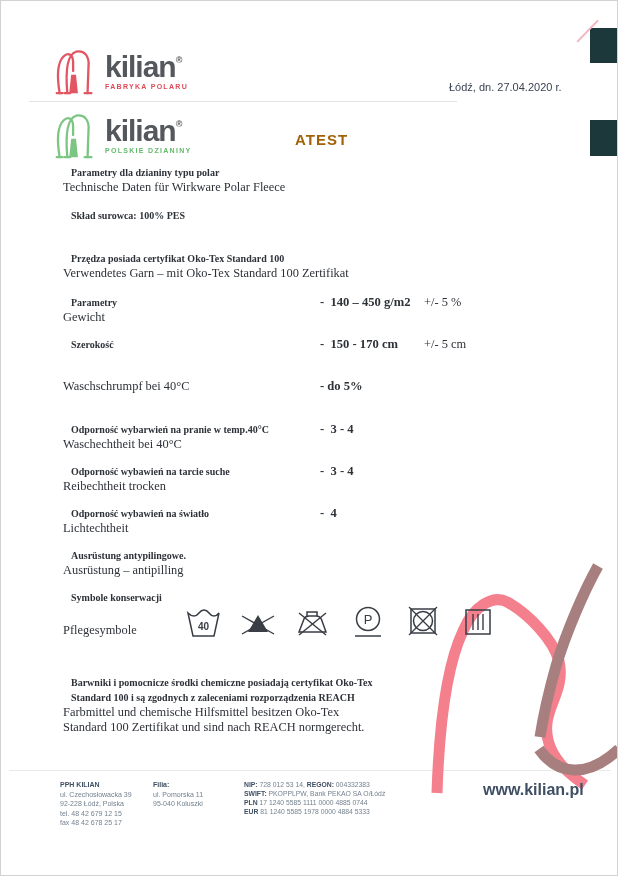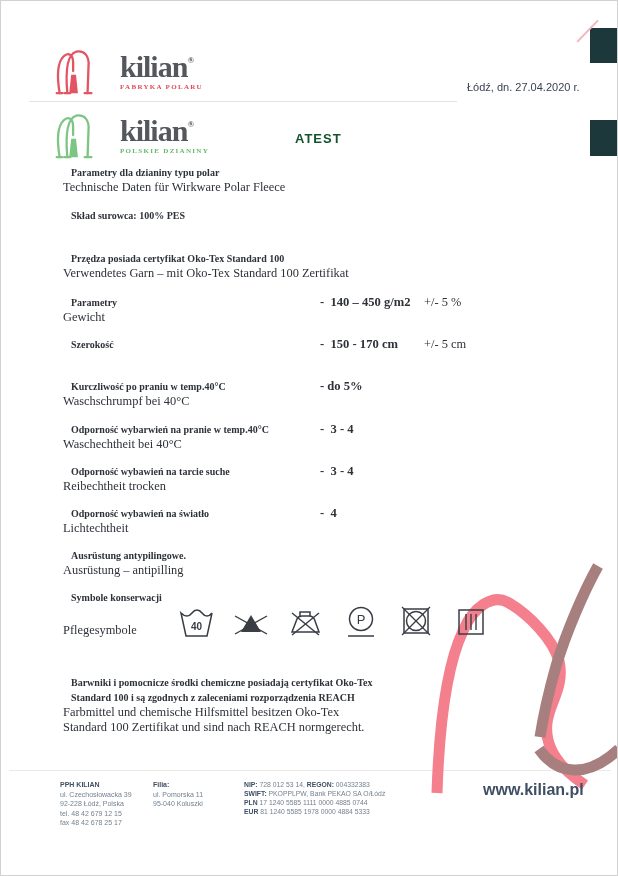--- a/index.html
+++ b/index.html
@@ -5,42 +5,42 @@
   html,body{margin:0;padding:0;background:#ffffff;}
   .page{
     position:relative;width:618px;height:876px;background:#ffffff;
     border:1px solid #d2d2d2;box-sizing:border-box;overflow:hidden;
     font-family:"Liberation Serif", serif;color:#2d3138;
   }
   .abs{position:absolute;}
   
   .logo{display:flex;align-items:flex-start;}
   .logo .glyph{flex:0 0 auto;}
-  .logo-text{margin-left:21px;font-family:Liberation Serif, serif;}
+  .logo-text{margin-left:6px;font-family:Liberation Sans, sans-serif;}
   .logo-name{font-size:30px;font-weight:bold;color:#54575b;letter-spacing:-1px;line-height:30px;}
   .logo-name sup{font-size:9px;font-weight:bold;vertical-align:14px;letter-spacing:0;}
   .logo-tag{font-size:7px;font-weight:bold;letter-spacing:1.3px;margin-top:1px;}
   .tag-red{color:#e04a57;}
   .tag-green{color:#63b96c;}
   .divider{position:absolute;height:1px;background:#e3e3e3;}
   .date{position:absolute;font-family:"Liberation Sans", sans-serif;font-size:11px;color:#3a4353;}
-  .atest{position:absolute;font-family:"Liberation Sans", sans-serif;font-size:13px;font-weight:bold;color:#14532d;letter-spacing:1px;text-align:center;}
+  .atest{position:absolute;font-family:"Liberation Sans", sans-serif;font-size:15px;font-weight:bold;color:#a16207;letter-spacing:1px;text-align:center;}
   .scan-block{position:absolute;right:0;width:27px;background:#1d383b;}
   .scratch{position:absolute;width:30px;height:1.5px;background:#f2b6bf;transform:rotate(-46deg);transform-origin:left center;}
   
   .sec{position:absolute;left:62px;}
   .pl{font-weight:bold;font-size:10px;line-height:15px;white-space:nowrap;margin-left:8px;}
   .de{font-size:12.4px;line-height:15px;white-space:nowrap;}
   .param{width:500px;}
   .param .val{position:absolute;left:257px;top:0;font-weight:bold;font-size:12.6px;white-space:nowrap;}
   .param .tol{position:absolute;left:361px;top:0;font-size:12.4px;white-space:nowrap;}
   .cert .pl{line-height:14.5px;}
   .cert .de{line-height:14.5px;}
   
-  .symbols{position:absolute;left:178px;top:604px;display:flex;gap:21px;z-index:3;align-items:center;}
+  .symbols{position:absolute;left:185px;top:604px;display:flex;gap:21px;z-index:3;align-items:center;}
   .symbols svg{display:block;}
   .care-txt{font-family:"Liberation Sans", sans-serif;font-size:10px;fill:#383d44;font-weight:bold;}
   .care-p{font-family:"Liberation Sans", sans-serif;font-size:13px;fill:#383d44;}
   
   .watermark{position:absolute;left:400px;top:540px;z-index:2;}
   
   .f-line{position:absolute;left:8px;top:769px;width:602px;height:1px;background:#e9e9e9;z-index:1;}
   .f-col{position:absolute;top:779px;font-family:"Liberation Sans", sans-serif;font-size:7px;line-height:9.5px;color:#74818f;z-index:3;}
   .f-col .f-bold{font-weight:bold;color:#3f4f63;}
   .f1{left:59px;}
@@ -67,21 +67,21 @@
       <path d="M18,31 L23,31 L25,50 L16,50 Z" fill="#e25563"></path>
     </svg>
     <div class="logo-text">
       <div class="logo-name"><span>kilian</span><sup>®</sup></div>
       <div class="logo-tag tag-red">FABRYKA POLARU</div>
     </div>
   </div>
 
   <div class="divider" style="left:28px;top:100px;width:428px;"></div>
 
-  <div class="date" style="left:466px;top:80px;">Łódź, dn. 27.04.2020 r.</div>
+  <div class="date" style="left:448px;top:80px;">Łódź, dn. 27.04.2020 r.</div>
 
   <div class="scan-block" style="top:27px;height:35px;"></div>
   <div class="scan-block" style="top:119px;height:36px;"></div>
   <div class="scratch" style="left:576px;top:40px;"></div>
 
   <div class="logo abs" style="left:52px;top:108px;">
     <svg class="glyph" width="46" height="52" viewBox="0 0 46 54">
       <g fill="none" stroke="#7cc583" stroke-width="2.4" stroke-linecap="round">
         <path d="M6,50 C3,32 4,18 10,12 C15,7 20,10 20,18 L20,27"></path>
         <path d="M14,50 C12,28 14,10 23,7 C32,5 37,12 36,22 L35,50"></path>
@@ -116,21 +116,20 @@
     <div class="de">Gewicht</div>
     <span class="val">-&nbsp; 140 – 450 g/m2</span>
     <span class="tol">+/- 5 %</span>
   </div>
   <div class="sec param" style="top:336px;">
     <div class="pl">Szerokość</div>
     <span class="val">-&nbsp; 150 - 170 cm</span>
     <span class="tol">+/- 5 cm</span>
   </div>
   <div class="sec param" style="top:378px;">
-    <div class="pl">Kurczliwość po praniu w temp.40°C</div>
     <div class="de">Waschschrumpf bei 40°C</div>
     <span class="val">- do 5%</span>
   </div>
   <div class="sec param" style="top:421px;">
     <div class="pl">Odporność wybarwień na pranie w temp.40°C</div>
     <div class="de">Waschechtheit bei 40°C</div>
     <span class="val">-&nbsp; 3 - 4</span>
   </div>
   <div class="sec param" style="top:463px;">
     <div class="pl">Odporność wybawień na tarcie suche</div>

